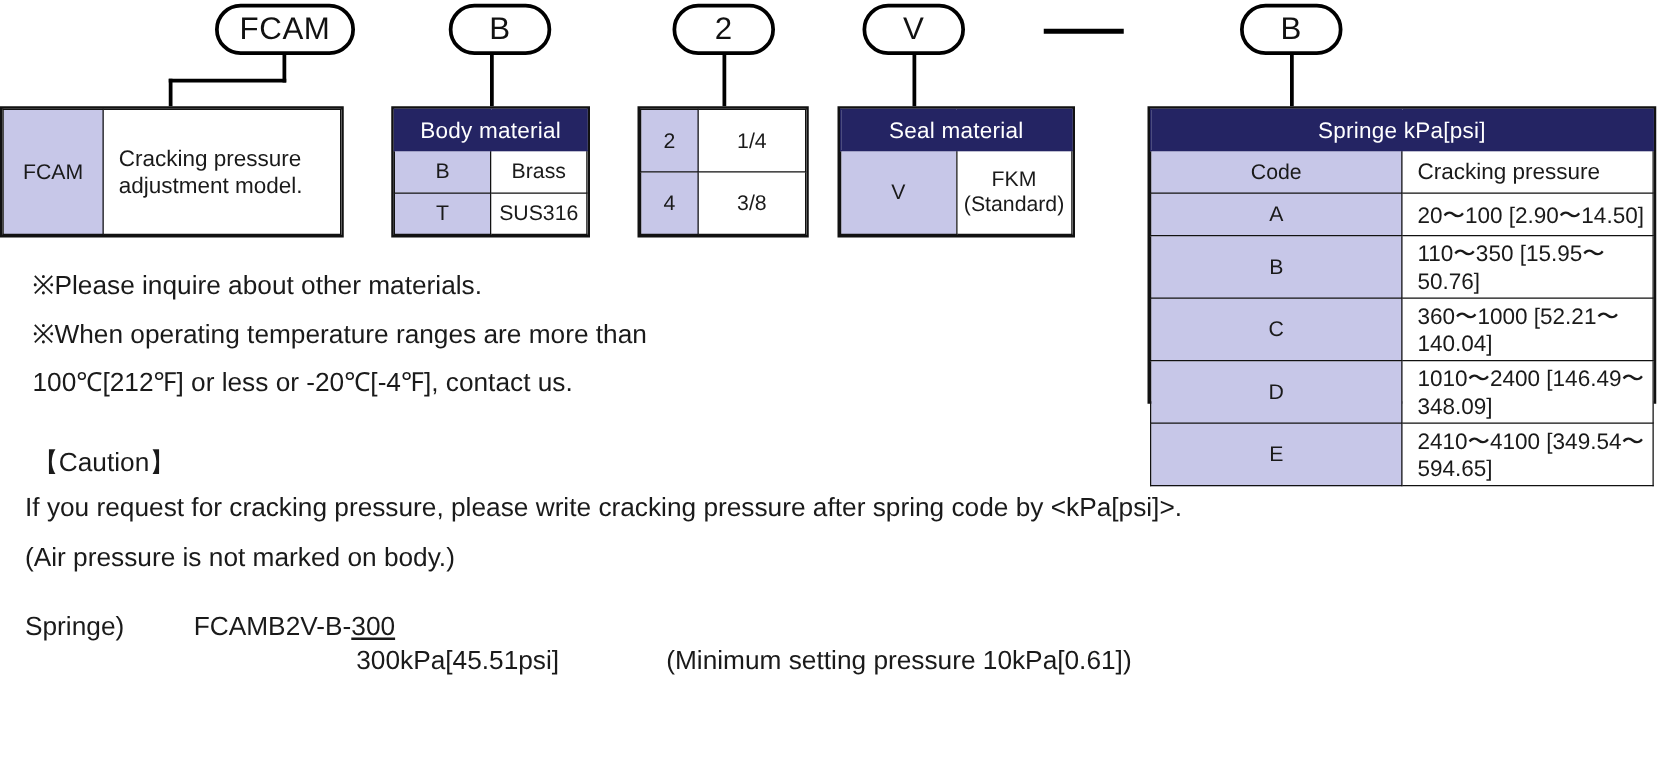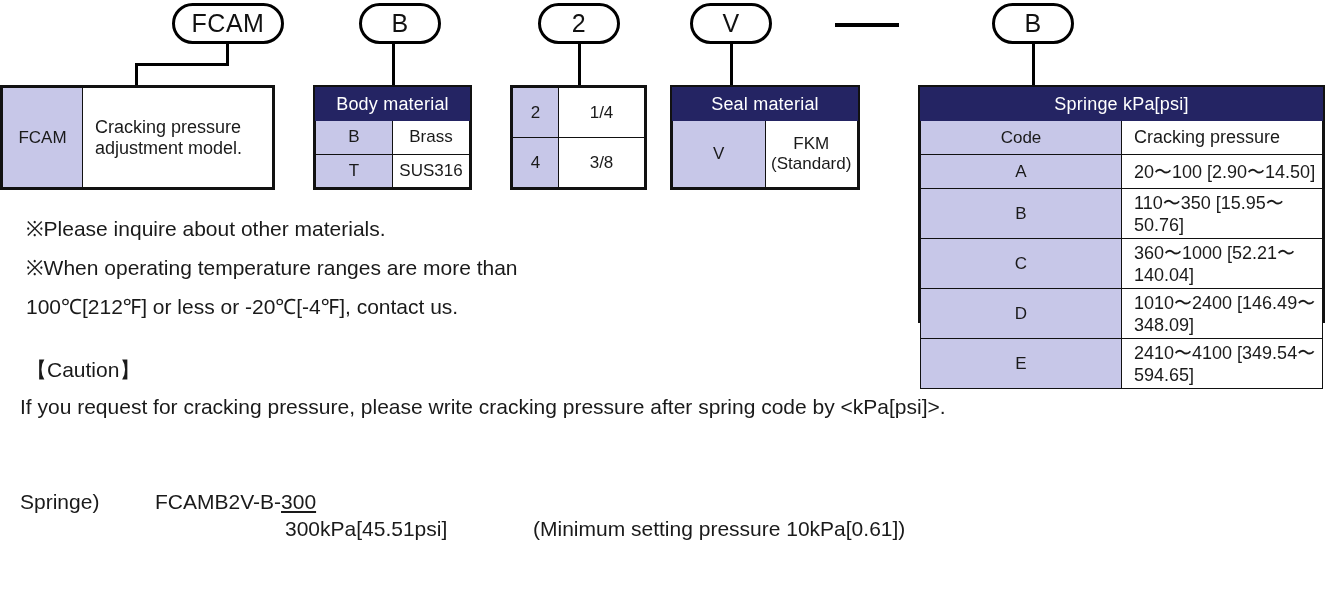--- a/index.html
+++ b/index.html
@@ -256,20 +256,21 @@
     </tbody>
       </table>
   </div>
 
   <div class="note" style="left:26px; top:217px;">※Please inquire about other materials.</div>
   <div class="note" style="left:26px; top:256px;">※When operating temperature ranges are more than</div>
   <div class="note" style="left:26px; top:295px;">100℃[212℉] or less or -20℃[-4℉], contact us.</div>
 
   <div class="caution-head" style="left:26px; top:356px;">【Caution】</div>
   <div class="body-line" style="left:20px; top:395px;">If you request for cracking pressure, please write cracking pressure after spring code by &lt;kPa[psi]&gt;.</div>
+  <div class="body-line" style="left:20px; top:435px;">(Air pressure is not marked on body.)</div>
 
   <div class="body-line" style="left:20px; top:490px;">Springe)</div>
   <div class="body-line" style="left:155px; top:490px;">
     <span>FCAMB2V-B-</span><span class="u">300</span>
   </div>
   <div class="body-line" style="left:285px; top:517px;">300kPa[45.51psi]</div>
   <div class="body-line" style="left:533px; top:517px;">(Minimum setting pressure 10kPa[0.61])</div>
 
 </div>
 

